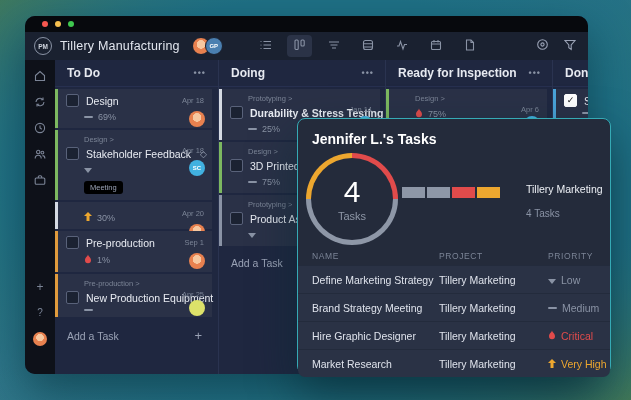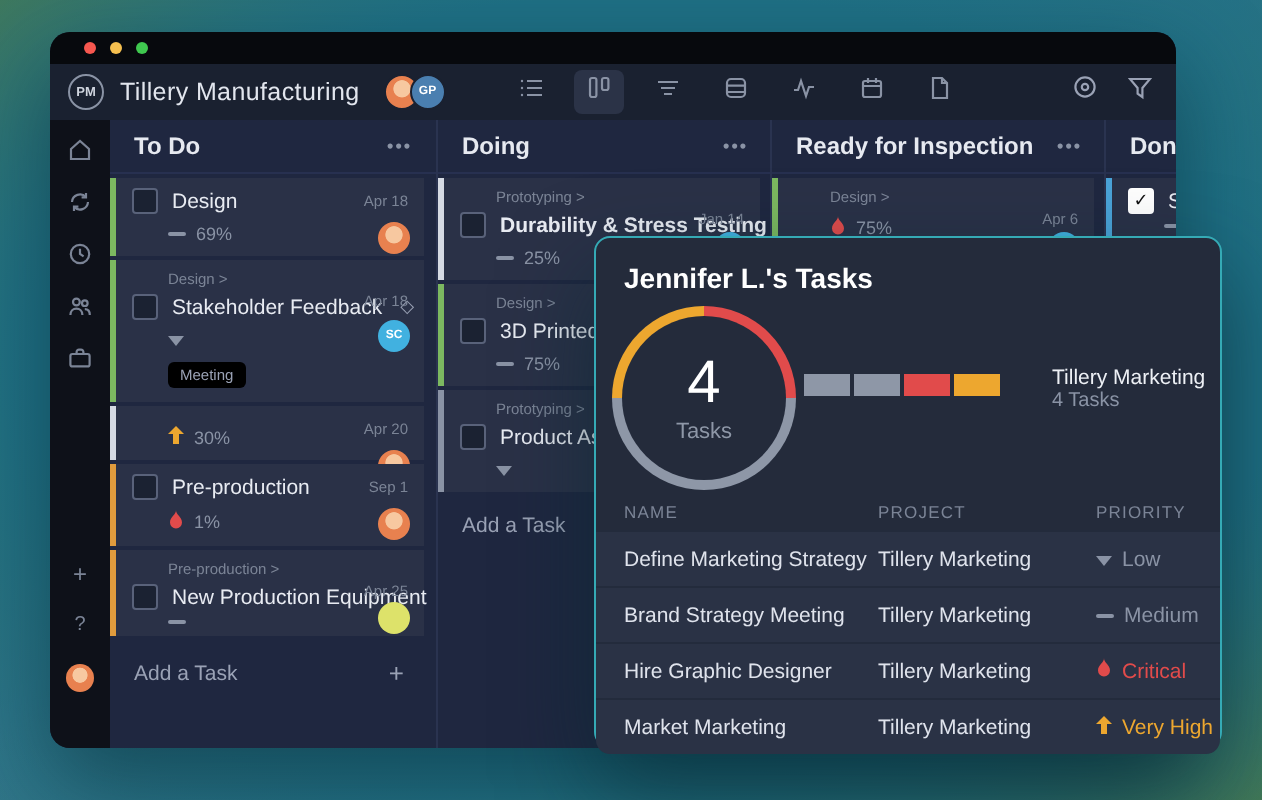--- a/index.html
+++ b/index.html
@@ -73,21 +73,21 @@
     background:conic-gradient(#e14b4b 0 25%, #8e97a7 25% 75%, #eda72f 75% 100%);}
   .donut-inner{position:absolute;inset:5px;border-radius:50%;background:#242b3b;
     display:flex;flex-direction:column;align-items:center;justify-content:center;}
   .donut-count{font-size:30px;color:#fff;line-height:1;}
   .donut-label{font-size:11px;color:#8e97a7;margin-top:3px;}
   .pbar{position:absolute;left:104px;top:68px;display:flex;gap:2px;}
   .pbar span{width:23px;height:11px;display:inline-block;}
   .seg-gray{background:#8e97a7}.seg-red{background:#e14b4b}.seg-orange{background:#eda72f}
   .plegend{position:absolute;left:228px;top:64px;}
   .plg-name{font-size:10.5px;color:#edf0f5;}
-  .plg-count{font-size:10px;color:#8a93a5;margin-top:0;}
+  .plg-count{font-size:10px;color:#8a93a5;margin-top:13px;}
   .ptable{position:absolute;left:0;right:0;top:128px;}
   .t-head{display:flex;align-items:center;height:18px;padding-left:14px;color:#7b8496;font-size:8.5px;letter-spacing:.6px;}
   .t-row{display:flex;align-items:center;height:27px;padding-left:14px;background:#2a3245;border-top:1px solid #232b3c;
     color:#dfe3ec;font-size:10.5px;}
   .t-row:last-child{border-radius:0 0 7px 7px;}
   .c-name{width:127px;flex:none;}
   .c-proj{width:109px;flex:none;}
   .c-prio{flex:1;display:flex;align-items:center;gap:5px;}
   .prio-gray{color:#8a93a5}.prio-red{color:#e14b4b}.prio-orange{color:#eda72f}
 </style>
@@ -417,21 +417,21 @@
         <span class="c-name">Hire Graphic Designer</span>
         <span class="c-proj">Tillery Marketing</span>
         <span class="c-prio prio-red">
           <span><svg width="8" height="10" viewBox="0 0 8 10">
                 <path d="M4 0C4.2 2.2 1 3.4 1 6.2a3 3 0 0 0 6 0C7 3.4 3.8 2.2 4 0Z" fill="#e14b4b"></path>
               </svg></span>
           <span>Critical</span>
         </span>
       </div>
       <div class="t-row">
-        <span class="c-name">Market Marketing</span>
+        <span class="c-name">Market Research</span>
         <span class="c-proj">Tillery Marketing</span>
         <span class="c-prio prio-orange">
           <span><svg width="8" height="9" viewBox="0 0 8 9">
                 <path d="M4 0 8 4H5.5v5h-3V4H0Z" fill="#eda72f"></path>
               </svg></span>
           <span>Very High</span>
         </span>
       </div>
     </div>
   </div>

